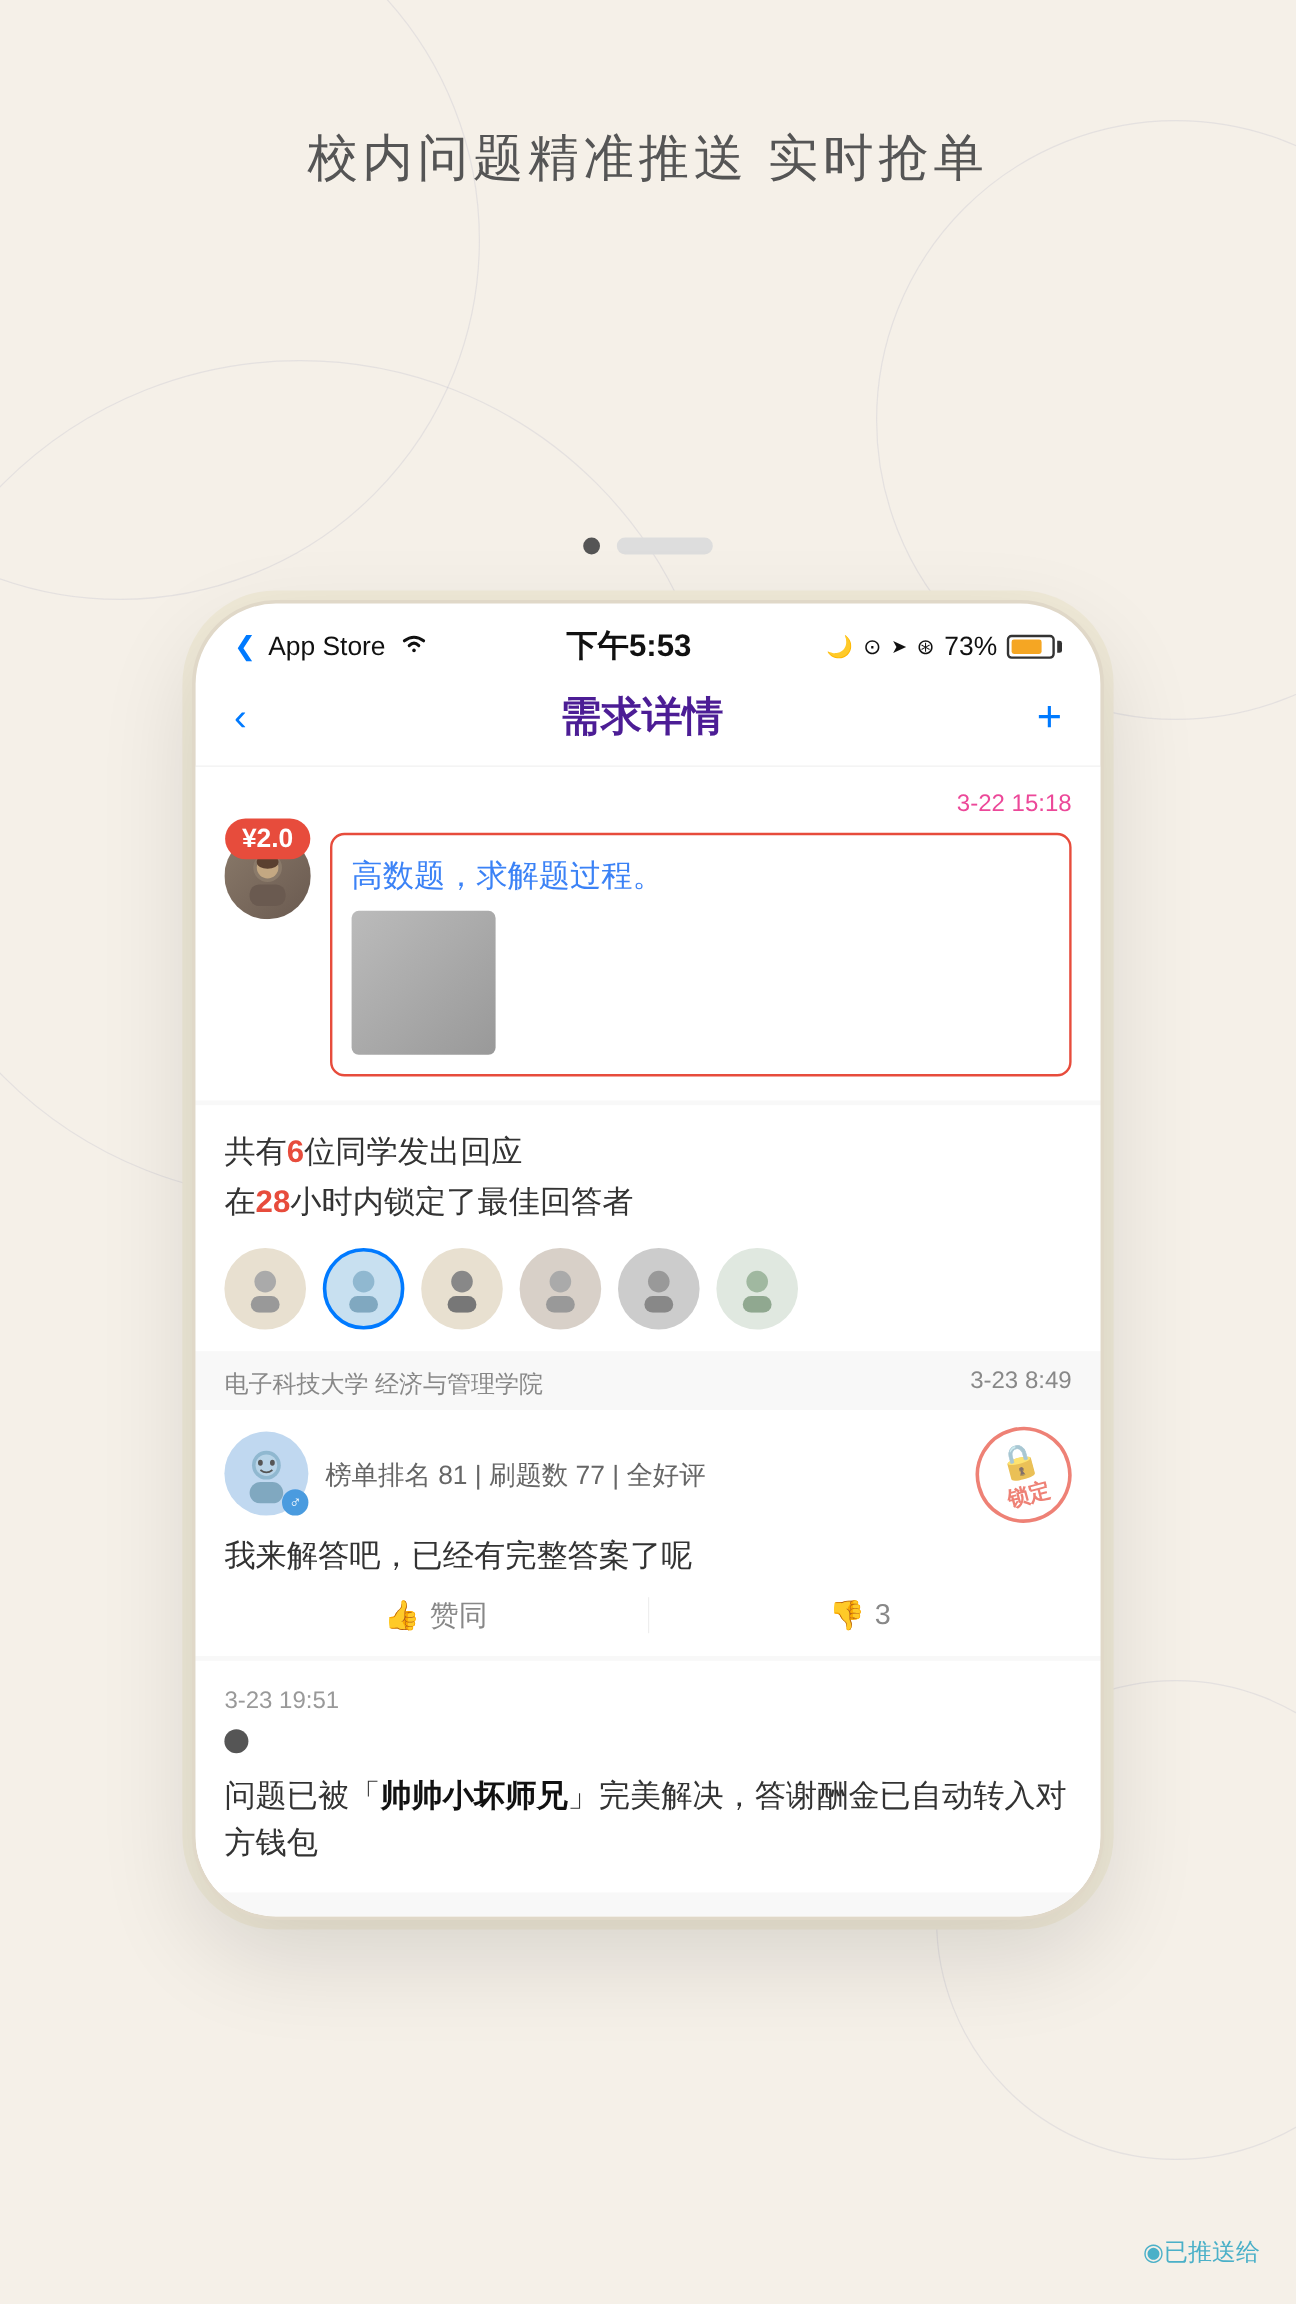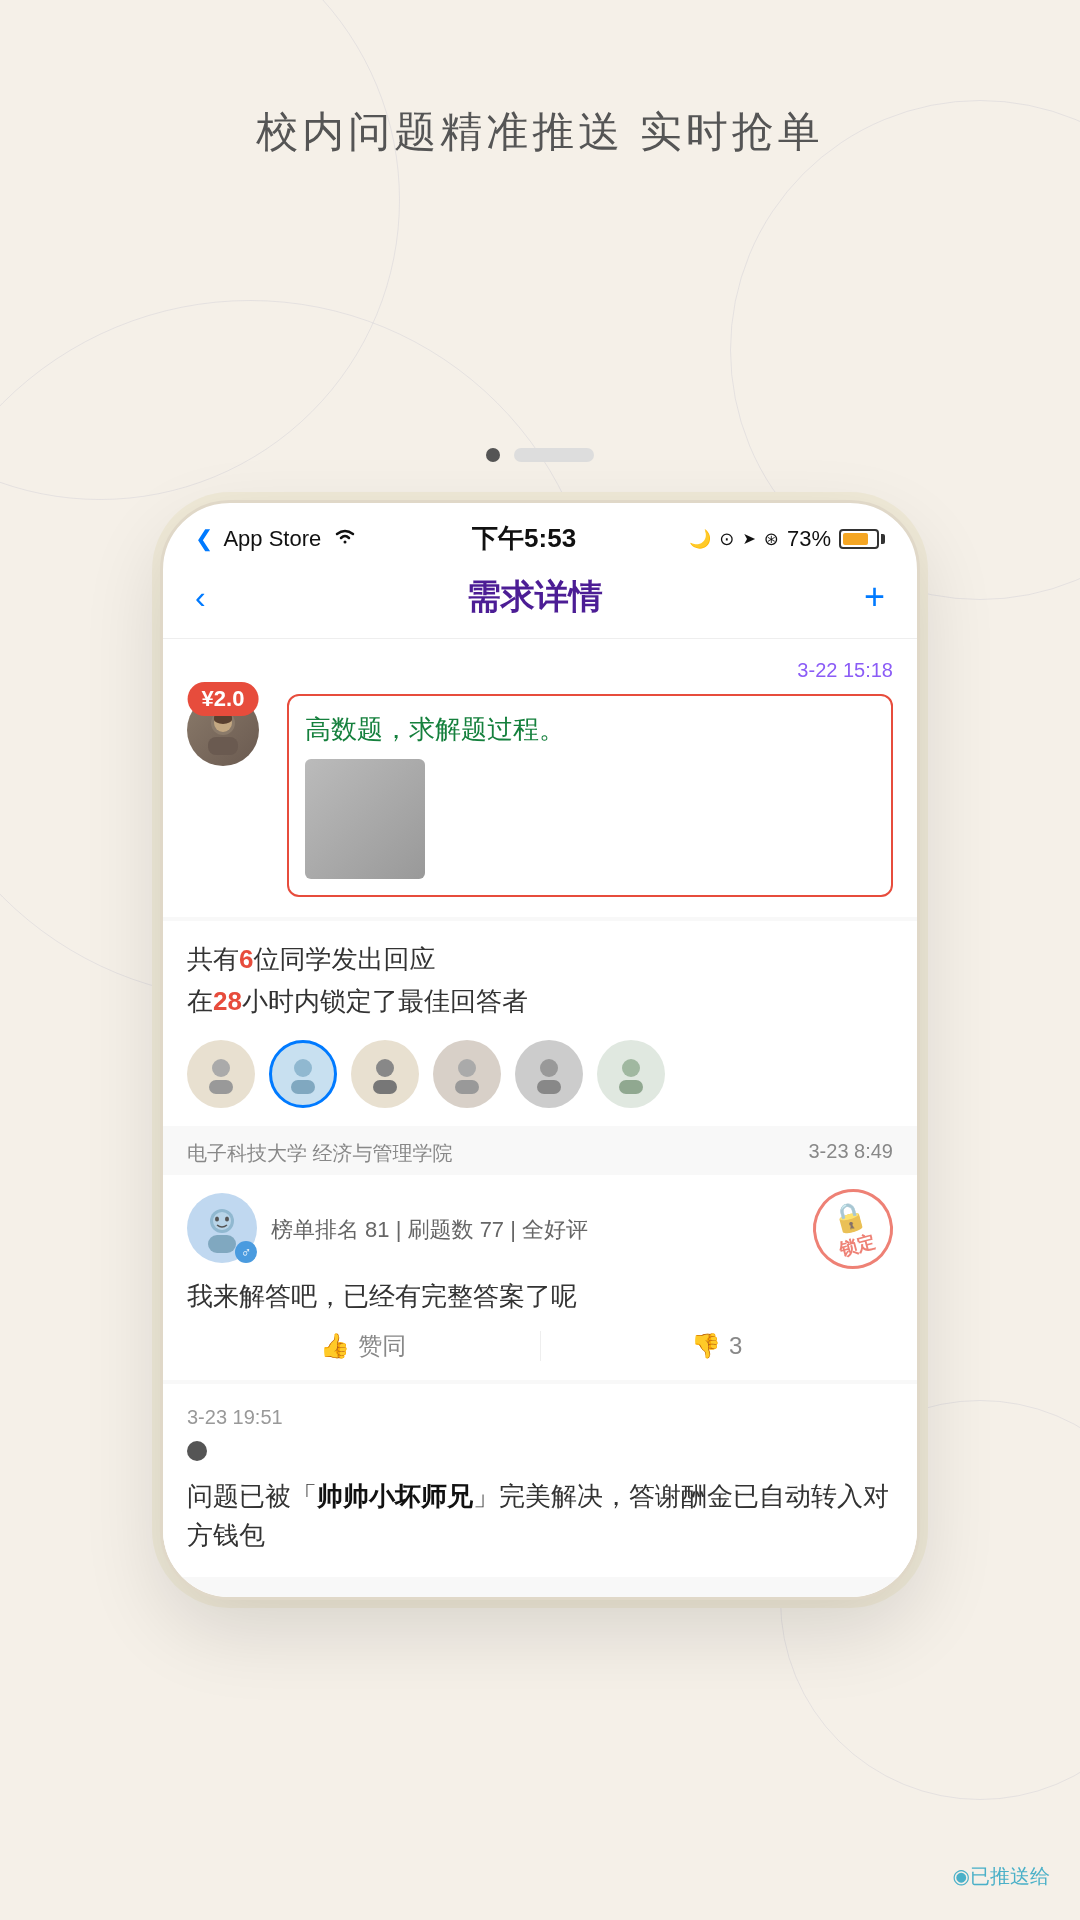--- a/index.html
+++ b/index.html
@@ -166,26 +166,26 @@
 
     
     .question-card-wrapper {
       position: relative;
       padding: 20px 24px;
       background: #fff;
     }
     .question-timestamp {
       text-align: right;
       font-size: 20px;
-      color: #8b5cf6;
+      color: #ec4899;
       margin-bottom: 12px;
     }
     .question-row {
       display: flex;
-      gap: 28px;
+      gap: 16px;
       align-items: flex-start;
     }
     .avatar-wrap {
       position: relative;
       flex-shrink: 0;
     }
     .avatar {
       width: 72px; height: 72px;
       border-radius: 50%;
       background: #c8c0b8;
@@ -217,21 +217,21 @@
     }
     .question-bubble {
       flex: 1;
       border: 2px solid #e74c3c;
       border-radius: 12px;
       padding: 16px;
       background: #fff;
     }
     .question-text {
       font-size: 26px;
-      color: #15803d;
+      color: #3b82f6;
       font-weight: 500;
       margin-bottom: 12px;
     }
     .question-image {
       width: 120px; height: 120px;
       background: linear-gradient(135deg, #bbb, #999);
       border-radius: 6px;
     }
 
     

